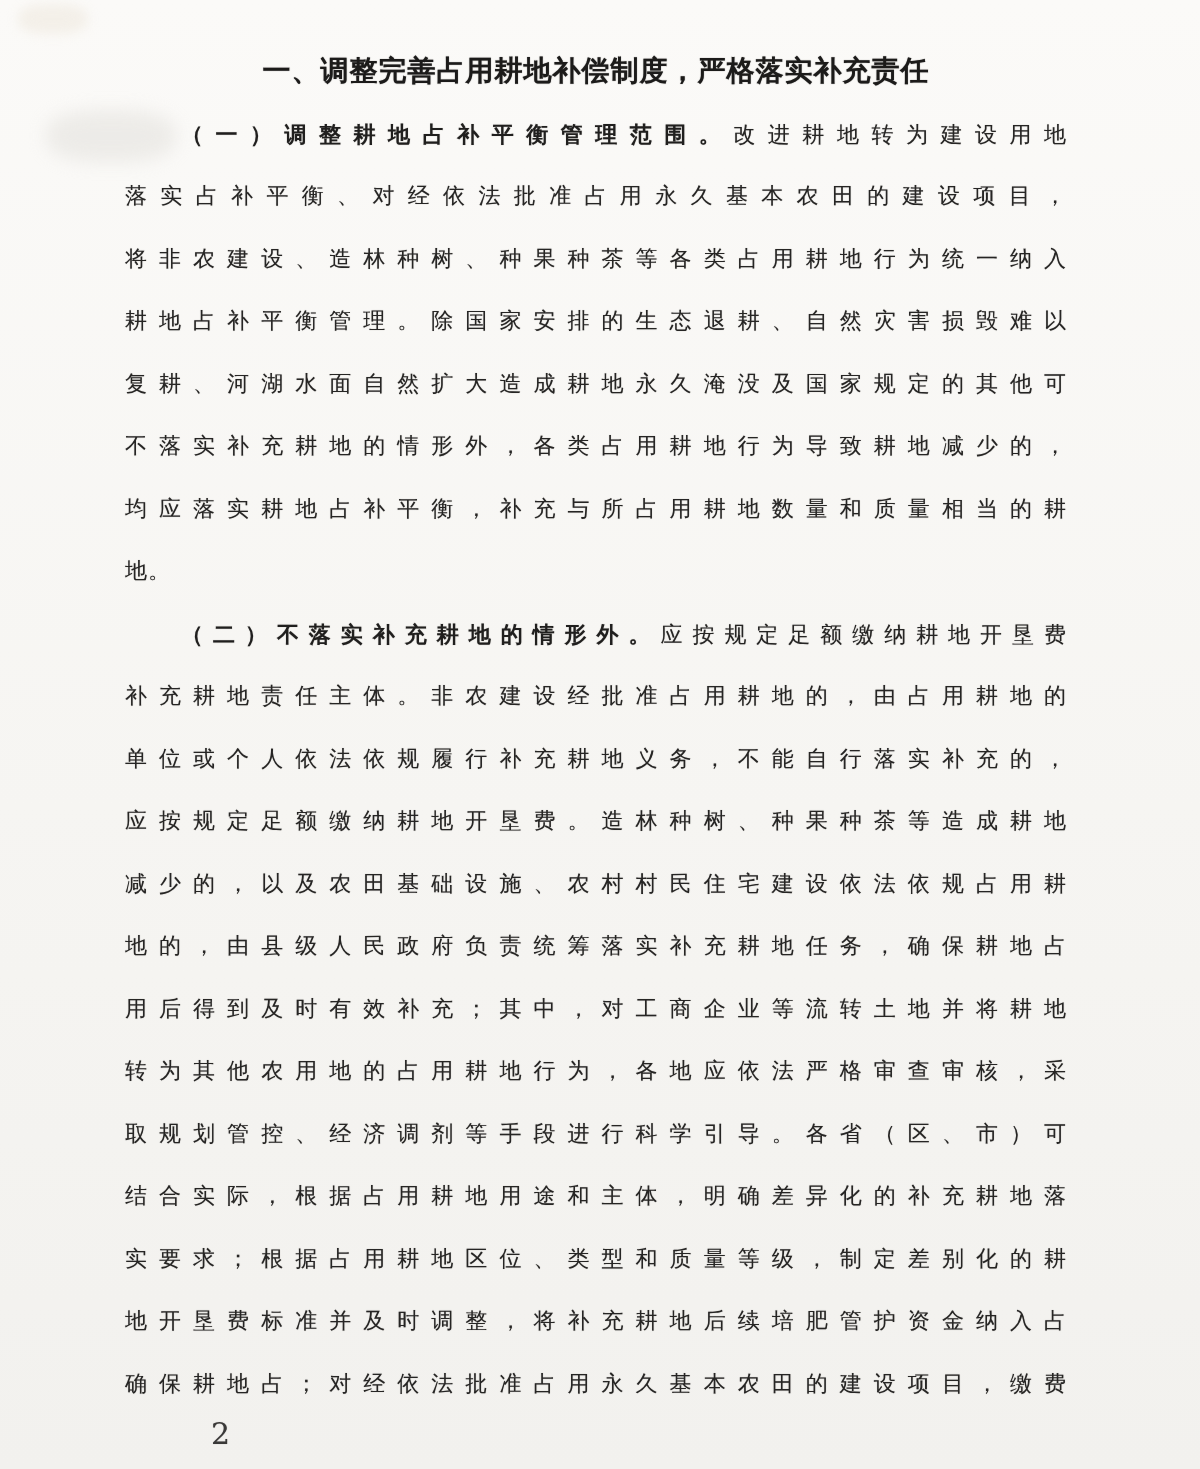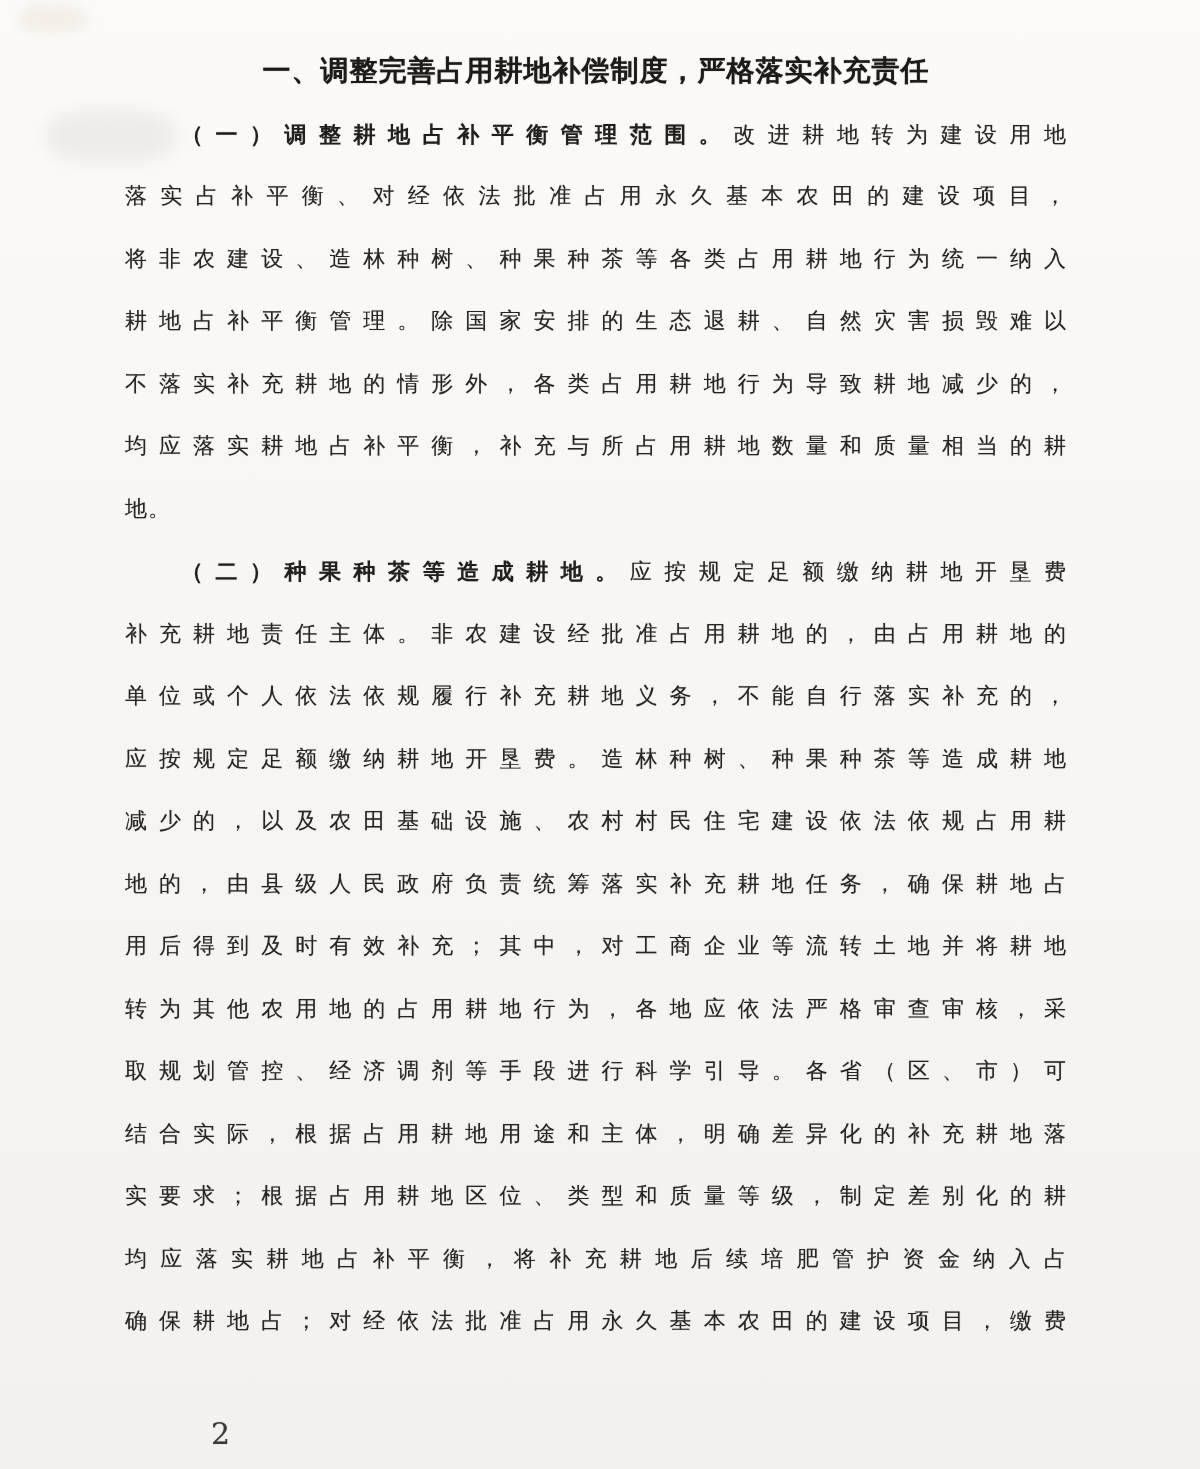--- a/index.html
+++ b/index.html
@@ -95,35 +95,36 @@
 
   <div class="doc">
     <div class="line title">一、调整完善占用耕地补偿制度，严格落实补充责任</div>
 
     <div class="line indent">
       <b class="lead">（一）调整耕地占补平衡管理范围。</b><span>改进耕地转为建设用地</span>
     </div>
     <div class="line">落实占补平衡、对经依法批准占用永久基本农田的建设项目，</div>
     <div class="line">将非农建设、造林种树、种果种茶等各类占用耕地行为统一纳入</div>
     <div class="line">耕地占补平衡管理。除国家安排的生态退耕、自然灾害损毁难以</div>
+    <div class="line">复耕、河湖水面自然扩大造成耕地永久淹没及国家规定的其他可</div>
     <div class="line">不落实补充耕地的情形外，各类占用耕地行为导致耕地减少的，</div>
     <div class="line">均应落实耕地占补平衡，补充与所占用耕地数量和质量相当的耕</div>
     <div class="line short">地。</div>
 
     <div class="line indent">
-      <b class="lead">（二）种果种茶等造成耕地。</b><span>应按规定足额缴纳耕地开垦费</span>
+      <b class="lead">（二）不落实补充耕地的情形外。</b><span>应按规定足额缴纳耕地开垦费</span>
     </div>
     <div class="line">补充耕地责任主体。非农建设经批准占用耕地的，由占用耕地的</div>
     <div class="line">单位或个人依法依规履行补充耕地义务，不能自行落实补充的，</div>
     <div class="line">应按规定足额缴纳耕地开垦费。造林种树、种果种茶等造成耕地</div>
     <div class="line">减少的，以及农田基础设施、农村村民住宅建设依法依规占用耕</div>
     <div class="line">地的，由县级人民政府负责统筹落实补充耕地任务，确保耕地占</div>
     <div class="line">用后得到及时有效补充；其中，对工商企业等流转土地并将耕地</div>
     <div class="line">转为其他农用地的占用耕地行为，各地应依法严格审查审核，采</div>
     <div class="line">取规划管控、经济调剂等手段进行科学引导。各省（区、市）可</div>
     <div class="line">结合实际，根据占用耕地用途和主体，明确差异化的补充耕地落</div>
     <div class="line">实要求；根据占用耕地区位、类型和质量等级，制定差别化的耕</div>
-    <div class="line">均应落实耕地占补平衡，将补充耕地后续培肥管护资金纳入占</div>
+    <div class="line">地开垦费标准并及时调整，将补充耕地后续培肥管护资金纳入占</div>
     <div class="line">确保耕地占；对经依法批准占用永久基本农田的建设项目，缴费</div>
   </div>
 
   <div class="page-number">2</div>
 </div>
 
 </body></html>

